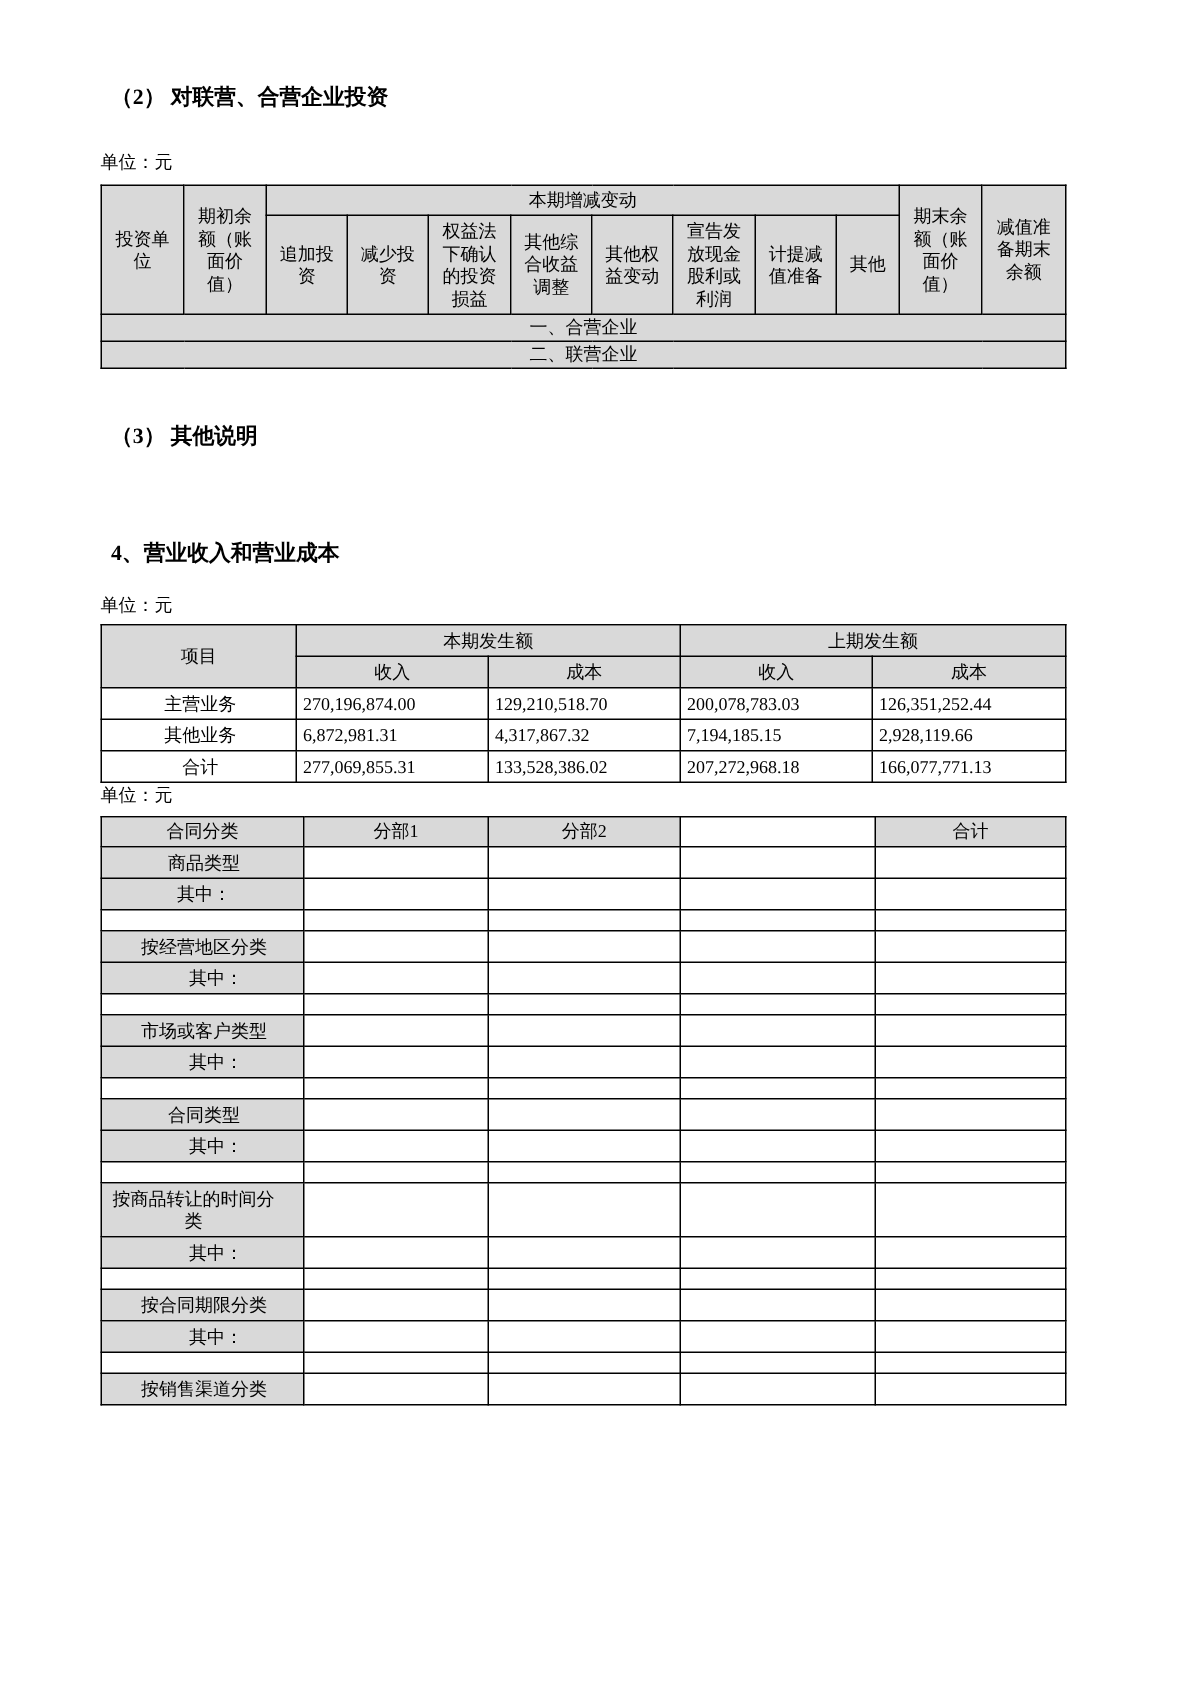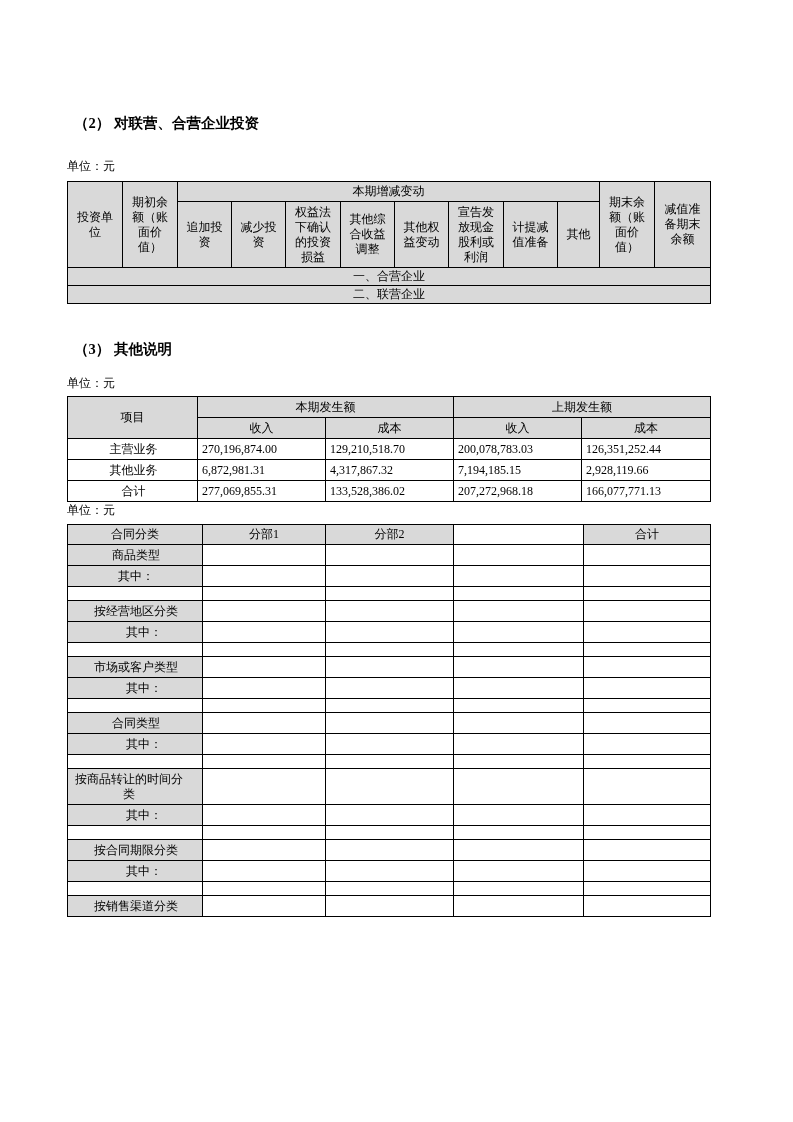--- a/index.html
+++ b/index.html
@@ -1,20 +1,20 @@
 <!DOCTYPE html>
 <html><head>
 <meta charset="utf-8">
 <style>
   *{box-sizing:border-box}
   html,body{margin:0;padding:0}
   body{width:793px;height:1122px;background:#fff;color:#000;
        font-family:"Liberation Serif","DejaVu Serif",serif;}
   .page{position:relative;width:793px;height:1122px;background:#fff;overflow:hidden}
-  .content{margin-left:67px;width:644px;padding-top:114px}
+  .content{margin-left:67px;width:644px;padding-top:56px}
 
   .sec-heading{font-size:14.5px;font-weight:700;padding-left:7px;line-height:18px}
   .heading-3{margin-top:36px}
   .heading-4{margin-top:60px}
 
   .unit-label{font-size:12px;text-align:left;line-height:15px;padding-right:1px}
   .unit-1{margin:27px 0 7px}
   .unit-2{margin:18px 0 5px}
   .unit-3{margin:1px 0 6px}
   .info-label{font-size:12px;margin-top:4px;padding-left:7px;line-height:15px}
@@ -89,20 +89,21 @@
           <td colspan="12" class="gray l catlabel">一、合营企业</td>
         </tr>
         <tr class="cat">
           <td colspan="12" class="gray l catlabel">二、联营企业</td>
         </tr>
       </tbody>
     </table>
 
     <div class="sec-heading heading-3">（3） 其他说明</div>
 
+    <div class="sec-heading heading-4">4、营业收入和营业成本</div>
 
     <div class="unit-label unit-2">单位：元</div>
 
     <table class="tbl revenue-table">
       <colgroup>
         <col style="width:130px">
           <col style="width:128px">
           <col style="width:128px">
           <col style="width:128px">
           <col style="width:129px">

